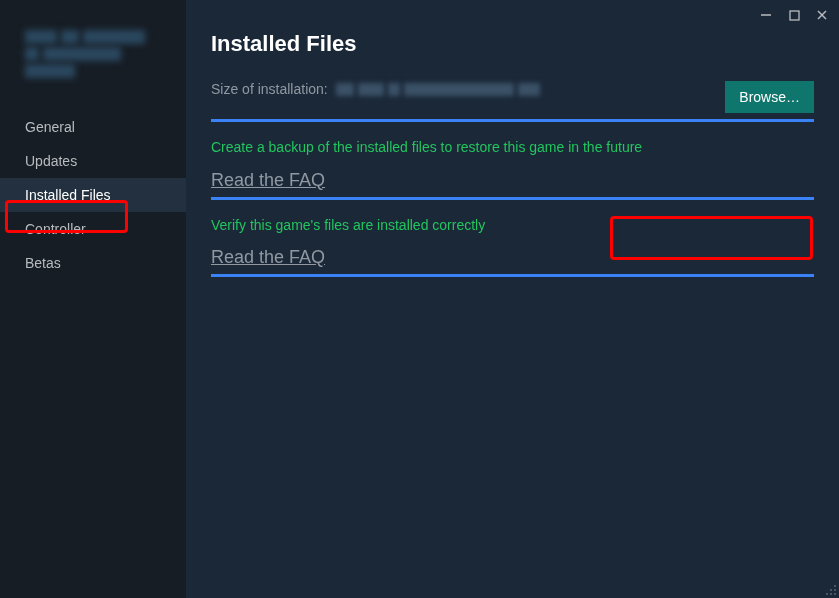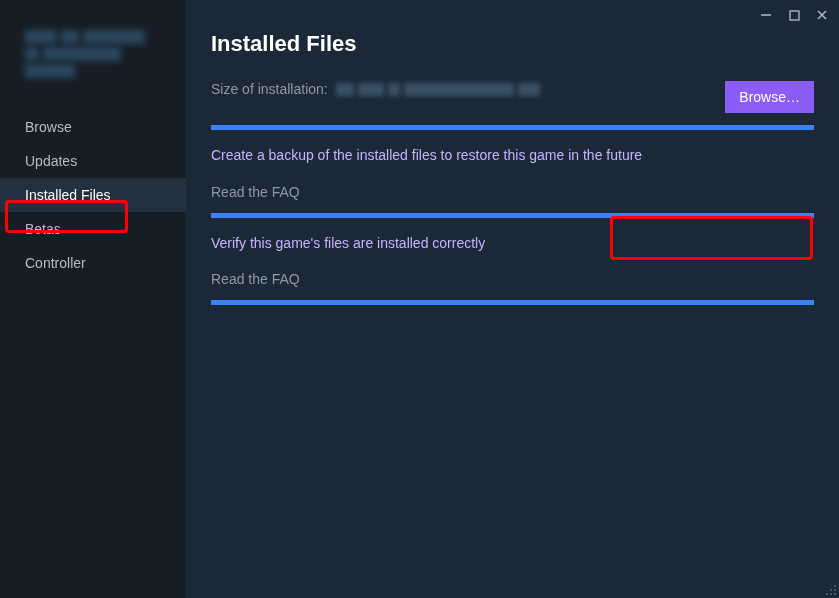--- a/index.html
+++ b/index.html
@@ -77,49 +77,50 @@
       font-size: 16px;
     }
     .page-title {
       color: #ffffff;
       font-size: 22px;
       font-weight: 600;
       margin-top: 31px;
       margin-bottom: 24px;
     }
     .section {
-      padding-bottom: 12px;
-      border-bottom: 5px solid #3b82f6;
+      padding-bottom: 6px;
+      border-bottom: 3px solid #3b82f6;
       margin-bottom: 16px;
       display: flex;
       justify-content: space-between;
       align-items: flex-start;
       gap: 20px;
     }
     .section-text {
       flex: 1;
     }
     .label {
       color: #9099a1;
       font-size: 14px;
     }
     .desc {
-      color: #c4b5fd;
+      color: #22c55e;
       font-size: 14px;
       line-height: 1.4;
     }
     .faq-link {
       color: #9099a1;
-      font-size: 14px;
+      font-size: 18px;
+      text-decoration: underline;
       cursor: pointer;
       display: inline-block;
-      margin-top: 18px;
+      margin-top: 12px;
     }
     .btn {
-      background: #8b5cf6;
+      background: #0f766e;
       color: #ffffff;
       border: none;
       padding: 8px 14px;
       font-size: 14px;
       cursor: pointer;
       white-space: nowrap;
       margin-left: 30px;
     }
     .size-row {
       display: flex;
@@ -177,25 +178,25 @@
       <div class="blur-line">
         <div class="blur-block" style="width:14px"></div>
         <div class="blur-block" style="width:78px"></div>
       </div>
       <div class="blur-line">
         <div class="blur-block" style="width:50px"></div>
       </div>
     </div>
   </div>
   <div class="nav-items">
-    <div class="nav-item">Browse</div>
+    <div class="nav-item">General</div>
     <div class="nav-item">Updates</div>
     <div class="nav-item active">Installed Files</div>
+    <div class="nav-item">Controller</div>
     <div class="nav-item">Betas</div>
-    <div class="nav-item">Controller</div>
   </div>
 </div>
 
 <div class="main">
   <div class="window-controls">
     <div class="win-btn">
       <svg width="12" height="12" viewBox="0 0 12 12">
           <line x1="1" y1="6" x2="11" y2="6" stroke="currentColor" stroke-width="1.5"></line>
         </svg>
     </div>

